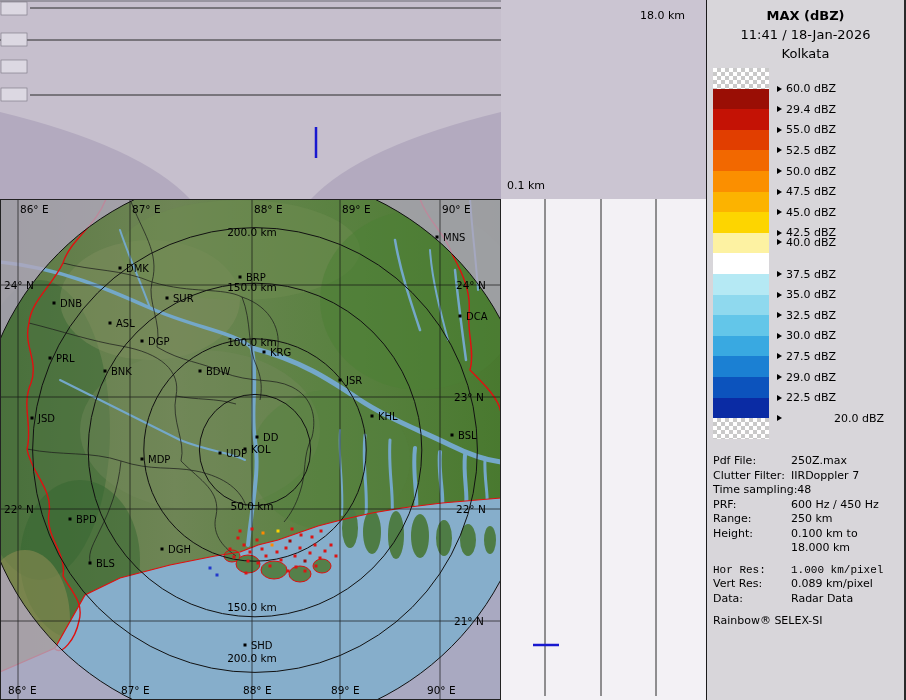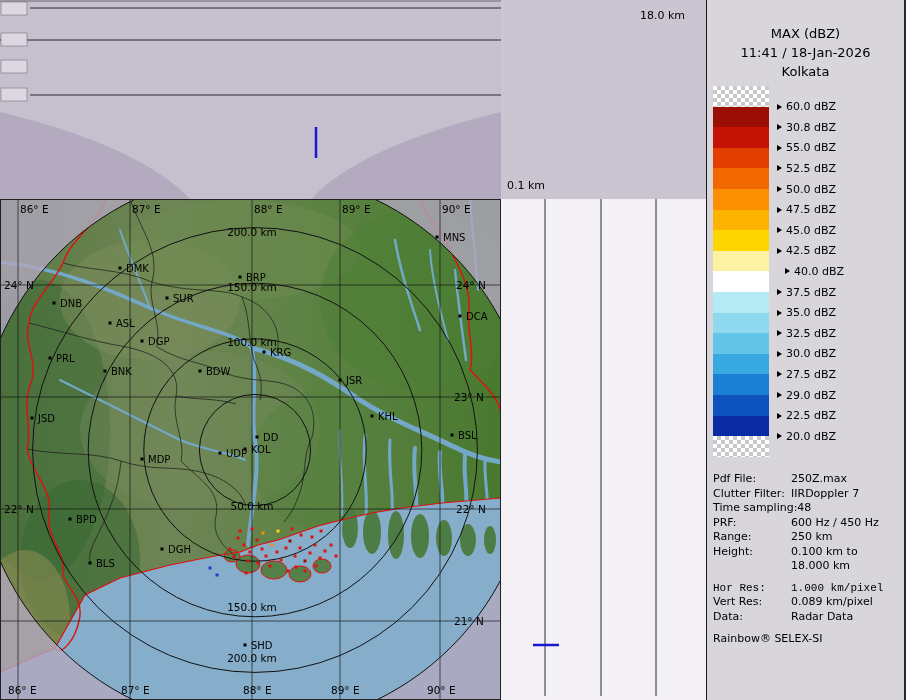--- a/index.html
+++ b/index.html
@@ -11,21 +11,21 @@
   
   .map-label{font-family:"DejaVu Sans",sans-serif;font-size:10px;fill:#000;}
   .ring-label{font-size:10.5px;}
   .grid-label{font-size:10.5px;}
   .profile-label{font-family:"DejaVu Sans",sans-serif;font-size:11px;fill:#000;}
 
   
   .info-panel{position:absolute;left:706px;top:0;width:200px;height:700px;box-sizing:border-box;
     background:#d8d6da;border-left:1px solid #1a1a1a;border-right:2px solid #2a2a2a;color:#000;}
   .ip-title{text-align:center;font-size:13px;line-height:19px;}
-  .ip-title.first{margin-top:24px;}
+  .ip-title.first{margin-top:6px;font-weight:bold;}
 
   .legend{position:relative;height:372px;margin:5px 0 0 6px;}
   .legend-swatches{position:absolute;left:0;top:0;width:56px;}
   .swatch{width:56px;height:20.6px;}
   .checker{background-color:#fff;
     background-image:linear-gradient(45deg,#c9c9c9 25%,transparent 25%,transparent 75%,#c9c9c9 75%),
                      linear-gradient(45deg,#c9c9c9 25%,transparent 25%,transparent 75%,#c9c9c9 75%);
     background-size:8px 8px;background-position:0 0,4px 4px;}
   .legend-label{position:absolute;left:64px;height:12px;display:flex;align-items:center;font-size:11px;white-space:nowrap;}
   .tick{width:0;height:0;border-top:3.5px solid transparent;border-bottom:3.5px solid transparent;border-left:5px solid #000;margin-right:4px;}
@@ -380,21 +380,21 @@
           <div class="swatch" style="background: rgb(10, 43, 164);"></div>
           <div class="swatch checker"></div>
         </div>
       <div id="legend-labels">
           <div class="legend-label" style="top: 14.6px;">
             <span class="tick"></span>
             <span>60.0 dBZ</span>
           </div>
           <div class="legend-label" style="top: 35.2px;">
             <span class="tick"></span>
-            <span>30.8 dBZ</span>
+            <span>29.4 dBZ</span>
           </div>
           <div class="legend-label" style="top: 55.8px;">
             <span class="tick"></span>
             <span>55.0 dBZ</span>
           </div>
           <div class="legend-label" style="top: 76.4px;">
             <span class="tick"></span>
             <span>52.5 dBZ</span>
           </div>
           <div class="legend-label" style="top: 97px;">
@@ -406,21 +406,21 @@
             <span>47.5 dBZ</span>
           </div>
           <div class="legend-label" style="top: 138.2px;">
             <span class="tick"></span>
             <span>45.0 dBZ</span>
           </div>
           <div class="legend-label" style="top: 158.8px;">
             <span class="tick"></span>
             <span>42.5 dBZ</span>
           </div>
-          <div class="legend-label" style="top: 179px; margin-left: 8px;">
+          <div class="legend-label" style="top: 168px;">
             <span class="tick"></span>
             <span>40.0 dBZ</span>
           </div>
           <div class="legend-label" style="top: 200px;">
             <span class="tick"></span>
             <span>37.5 dBZ</span>
           </div>
           <div class="legend-label" style="top: 220.6px;">
             <span class="tick"></span>
             <span>35.0 dBZ</span>
@@ -438,21 +438,21 @@
             <span>27.5 dBZ</span>
           </div>
           <div class="legend-label" style="top: 303px;">
             <span class="tick"></span>
             <span>29.0 dBZ</span>
           </div>
           <div class="legend-label" style="top: 323.6px;">
             <span class="tick"></span>
             <span>22.5 dBZ</span>
           </div>
-          <div class="legend-label" style="top: 344.2px;">
+          <div class="legend-label" style="top: 344.2px; gap: 48px;">
             <span class="tick"></span>
             <span>20.0 dBZ</span>
           </div>
         </div>
     </div>
 
     <div class="info-list" id="info-list">
         <div class="info-row">
           <span class="lbl">Pdf File:</span>
           <span class="val">250Z.max</span>

